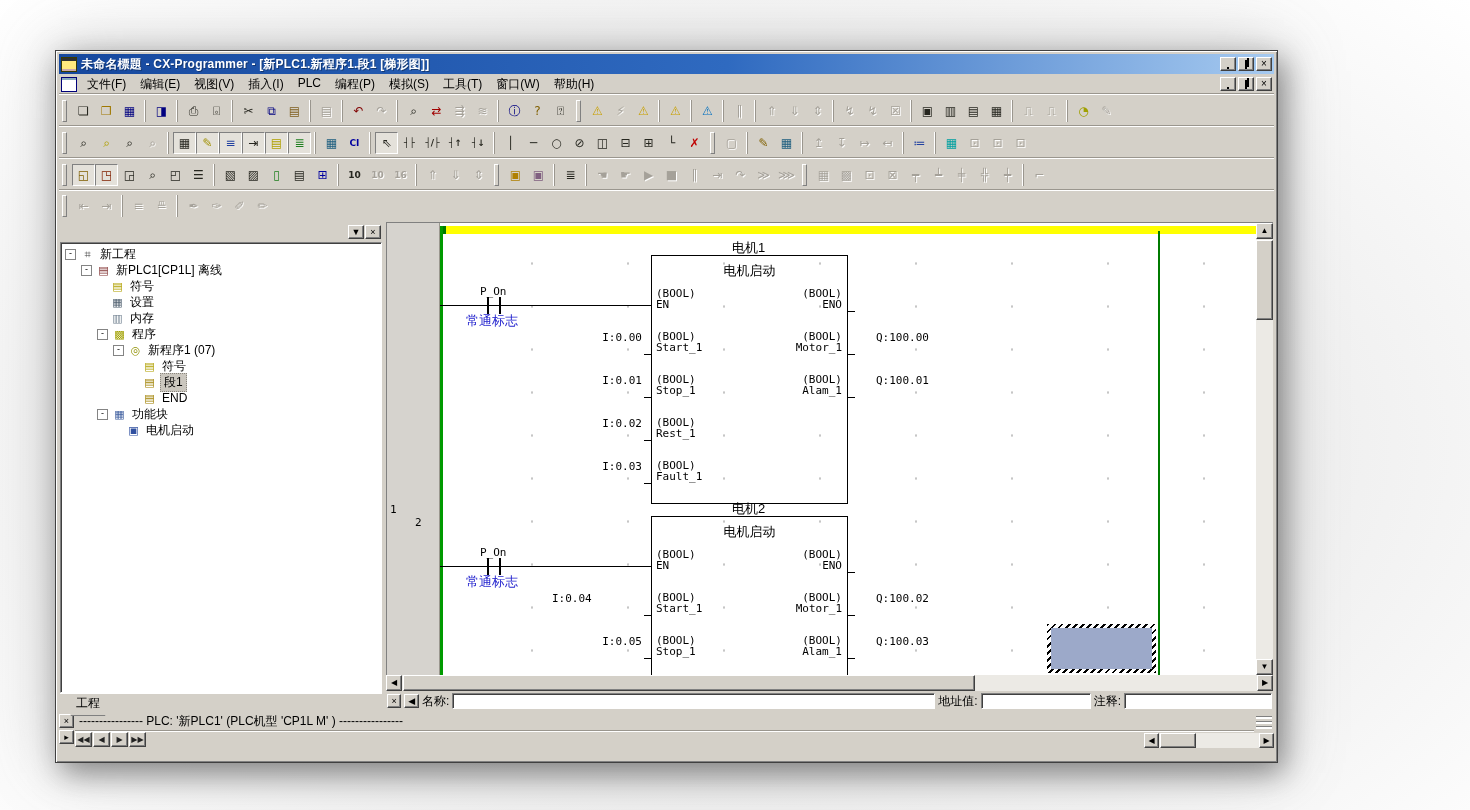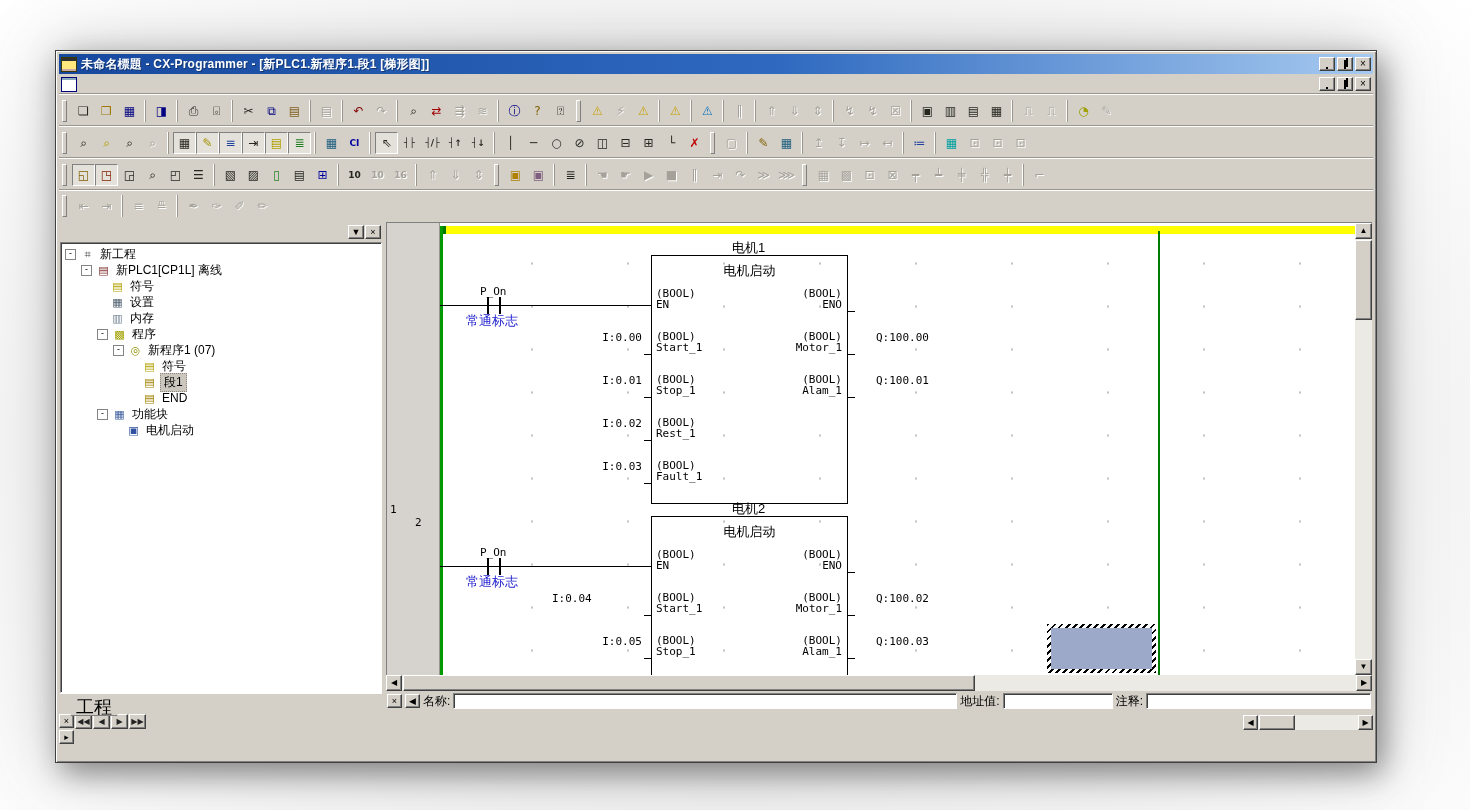--- a/index.html
+++ b/index.html
@@ -2,21 +2,21 @@
 <html><head>
 <meta charset="utf-8">
 <style>
   html,body{margin:0;padding:0;}
   body{
     width:1470px;height:810px;position:relative;overflow:hidden;
     background:radial-gradient(ellipse at 50% 55%, #d8d8d8 0%, #efefef 55%, #ffffff 100%);
     font-family:"Liberation Sans", sans-serif;
   }
   .window{
-    position:absolute;left:55px;top:50px;width:1322px;height:713px;
+    position:absolute;left:55px;top:50px;width:1223px;height:713px;
     background:#D4D0C8;
     border:1px solid #404040;
     box-shadow: inset 1px 1px 0 #ffffff, inset -1px -1px 0 #808080,
                 6px 10px 28px rgba(60,60,60,.55), 0 0 60px rgba(120,120,120,.35);
     display:flex;flex-direction:column;
     box-sizing:border-box;padding:3px;
   }
   
   .titlebar{height:20px;flex:0 0 20px;display:flex;align-items:center;
     background:linear-gradient(90deg,#16489E 0%,#2F6AC0 55%,#A6CAF0 100%);
@@ -61,21 +61,21 @@
   .tree-body{flex:1;background:#fff;border:1px solid;border-color:#808080 #fff #fff #808080;
     box-shadow:inset 1px 1px 0 #404040;overflow:hidden;padding:3px 0 0 2px;}
   .tree-row{display:flex;align-items:center;height:16px;font-size:12px;white-space:nowrap;}
   .expander{width:9px;height:9px;flex:0 0 9px;border:1px solid #848484;background:#fff;font-size:9px;line-height:7px;
     text-align:center;margin-right:4px;color:#000;}
   .exp-spc{width:13px;flex:0 0 13px;}
   .tree-icon{width:15px;flex:0 0 15px;text-align:center;font-size:11px;margin-right:3px;font-family:"DejaVu Sans",sans-serif;}
   .tree-label{padding:0 2px;color:#000;}
   .tree-label.sel{background:#cbc7bf;border:1px dotted #8a867e;padding:0 3px;}
   .tp-tabs{height:17px;flex:0 0 17px;display:flex;align-items:stretch;padding-left:2px;border-top:1px solid #fff;}
-  .sheet-tab{font-size:18px;padding:1px 14px 20px 14px;background:#D4D0C8;
+  .sheet-tab{font-size:12px;padding:1px 14px 20px 14px;background:#D4D0C8;
     clip-path:polygon(0 0,100% 0,calc(100% - 9px) 100%,9px 100%);
     border-bottom:1px solid #808080;position:relative;color:#000;}
   
   .editor{flex:1;display:flex;flex-direction:column;min-width:0;min-height:0;}
   .ed-top{flex:1;display:flex;min-height:0;border:1px solid #808080;border-right:none;border-bottom:none;box-shadow:inset 1px 1px 0 #404040;}
   .ed-margin{flex:0 0 52px;background:#D6D3CE;border-right:1px solid #9a968e;position:relative;}
   .margin-num{position:absolute;font:11px "DejaVu Sans Mono",monospace;color:#000;}
   .ed-canvas{flex:1;background:#fff;position:relative;overflow:hidden;
     background-image:radial-gradient(circle,#c6c6c6 1px,transparent 1.3px);
     background-size:96px 43px;background-position:44px 19px;}
@@ -142,20 +142,32 @@
         </button>
       <button class="wbtn">
           <span class="rest"></span>
         </button>
       <button class="wbtn">×</button>
     </div>
   </div>
 
   <div class="menubar">
     <div class="mdi-icon"></div>
+    <div id="menu-items" style="display:flex;">
+        <div class="menu-item">文件(F)</div>
+        <div class="menu-item">编辑(E)</div>
+        <div class="menu-item">视图(V)</div>
+        <div class="menu-item">插入(I)</div>
+        <div class="menu-item">PLC</div>
+        <div class="menu-item">编程(P)</div>
+        <div class="menu-item">模拟(S)</div>
+        <div class="menu-item">工具(T)</div>
+        <div class="menu-item">窗口(W)</div>
+        <div class="menu-item">帮助(H)</div>
+      </div>
     <div class="spacer"></div>
     <div class="winbtns">
       <button class="wbtn">
           <span class="minbar"></span>
         </button>
       <button class="wbtn">
           <span class="rest"></span>
         </button>
       <button class="wbtn">×</button>
     </div>
@@ -561,20 +573,28 @@
       </div>
     </div>
   </div>
 
   <div class="output">
     <div class="out-left">
       <button class="nb-btn">×</button>
       <button class="nb-btn">▸</button>
     </div>
     <div class="out-main">
+      <div class="out-msgrow">
+        <div class="out-msg">----------------  PLC: '新PLC1' (PLC机型 'CP1L M' ) ----------------</div>
+        <div class="grip">
+            <i></i>
+            <i></i>
+            <i></i>
+          </div>
+      </div>
       <div class="out-tabrow">
         <div class="navbtns">
           <button class="nav-btn">◀◀</button>
           <button class="nav-btn">◀</button>
           <button class="nav-btn">▶</button>
           <button class="nav-btn">▶▶</button>
         </div>
         <div class="out-spacer"></div>
         <div class="out-hscroll">
           <button class="sbtn">◀</button>

